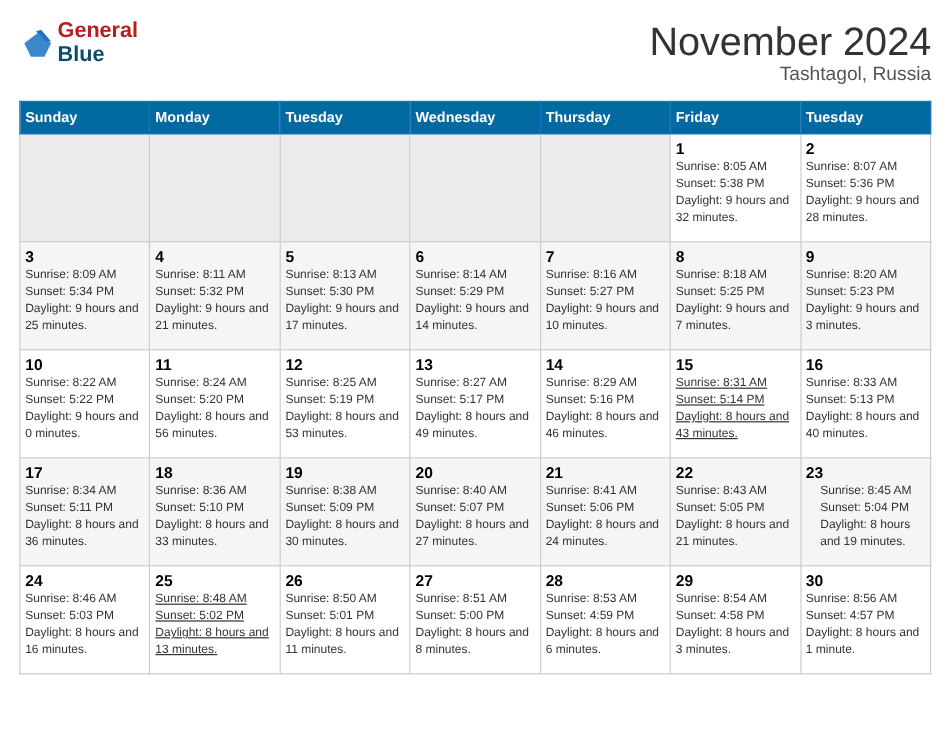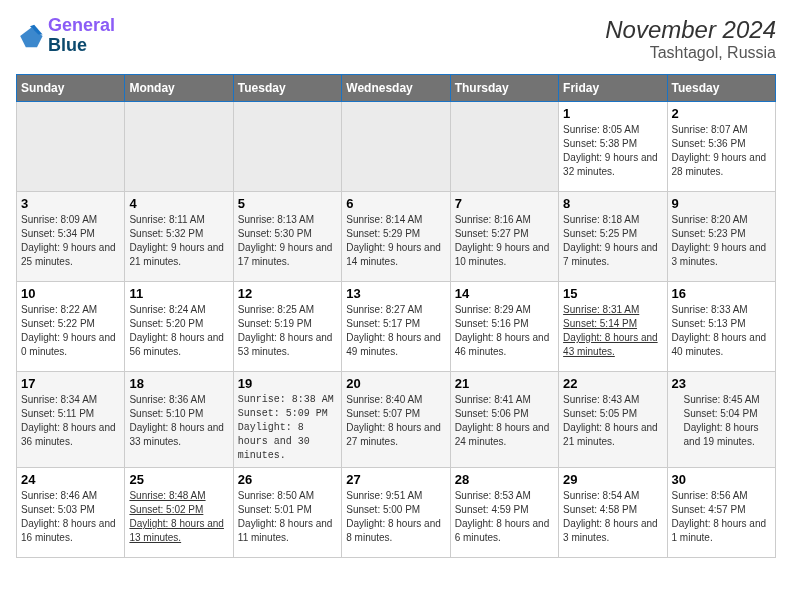--- a/index.html
+++ b/index.html
@@ -21,47 +21,46 @@
       align-items: center;
       gap: 4px;
     }
     .logo-text {
       font-size: 18px;
       font-weight: bold;
       color: #333;
       line-height: 1.1;
     }
     .logo-text span {
-      color: #8b5cf6;
+      color: #b91c1c;
     }
     .logo-icon {
       width: 28px;
       height: 28px;
     }
     .title-block {
       text-align: right;
     }
     .month-title {
-      font-size: 24px;
+      font-size: 33px;
       font-weight: normal;
       color: #333;
-      font-style: italic;
     }
     .subtitle {
       font-size: 16px;
       color: #555;
       text-align: right;
     }
     .calendar {
       width: 100%;
       border-collapse: collapse;
       font-size: 11px;
     }
     .calendar thead th {
-      background: #737373;
+      background: #0369a1;
       color: #fff;
       padding: 6px 4px;
       text-align: left;
       font-size: 12px;
       font-weight: bold;
       border: 1px solid #1a73c4;
     }
     .calendar tbody td {
       border: 1px solid #ccc;
       vertical-align: top;
@@ -242,21 +241,21 @@
 Daylight: 8 hours and 36 minutes.</div>
         </td>
         <td>
           <div class="day-number">18</div>
           <div class="day-info" style="white-space: pre-line;">Sunrise: 8:36 AM
 Sunset: 5:10 PM
 Daylight: 8 hours and 33 minutes.</div>
         </td>
         <td>
           <div class="day-number">19</div>
-          <div class="day-info" style="white-space: pre-line; font-family: Liberation Mono, monospace;">Sunrise: 8:38 AM
+          <div class="day-info" style="white-space: pre-line;">Sunrise: 8:38 AM
 Sunset: 5:09 PM
 Daylight: 8 hours and 30 minutes.</div>
         </td>
         <td>
           <div class="day-number">20</div>
           <div class="day-info" style="white-space: pre-line;">Sunrise: 8:40 AM
 Sunset: 5:07 PM
 Daylight: 8 hours and 27 minutes.</div>
         </td>
         <td>
@@ -292,21 +291,21 @@
 Daylight: 8 hours and 13 minutes.</div>
         </td>
         <td>
           <div class="day-number">26</div>
           <div class="day-info" style="white-space: pre-line;">Sunrise: 8:50 AM
 Sunset: 5:01 PM
 Daylight: 8 hours and 11 minutes.</div>
         </td>
         <td>
           <div class="day-number">27</div>
-          <div class="day-info" style="white-space: pre-line;">Sunrise: 9:51 AM
+          <div class="day-info" style="white-space: pre-line;">Sunrise: 8:51 AM
 Sunset: 5:00 PM
 Daylight: 8 hours and 8 minutes.</div>
         </td>
         <td>
           <div class="day-number">28</div>
           <div class="day-info" style="white-space: pre-line;">Sunrise: 8:53 AM
 Sunset: 4:59 PM
 Daylight: 8 hours and 6 minutes.</div>
         </td>
         <td>

